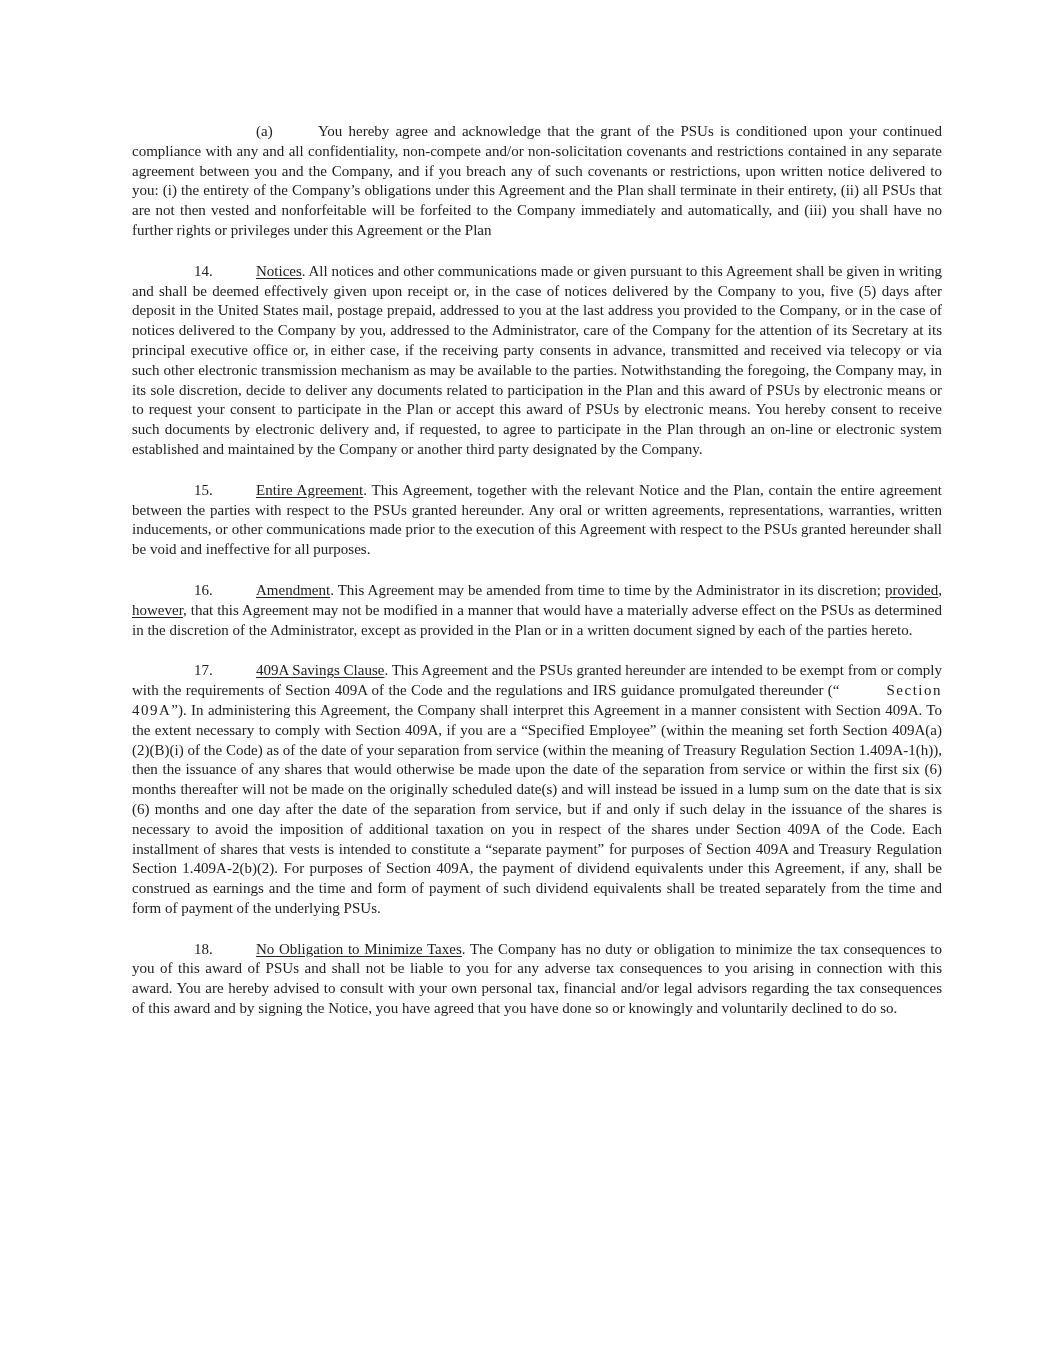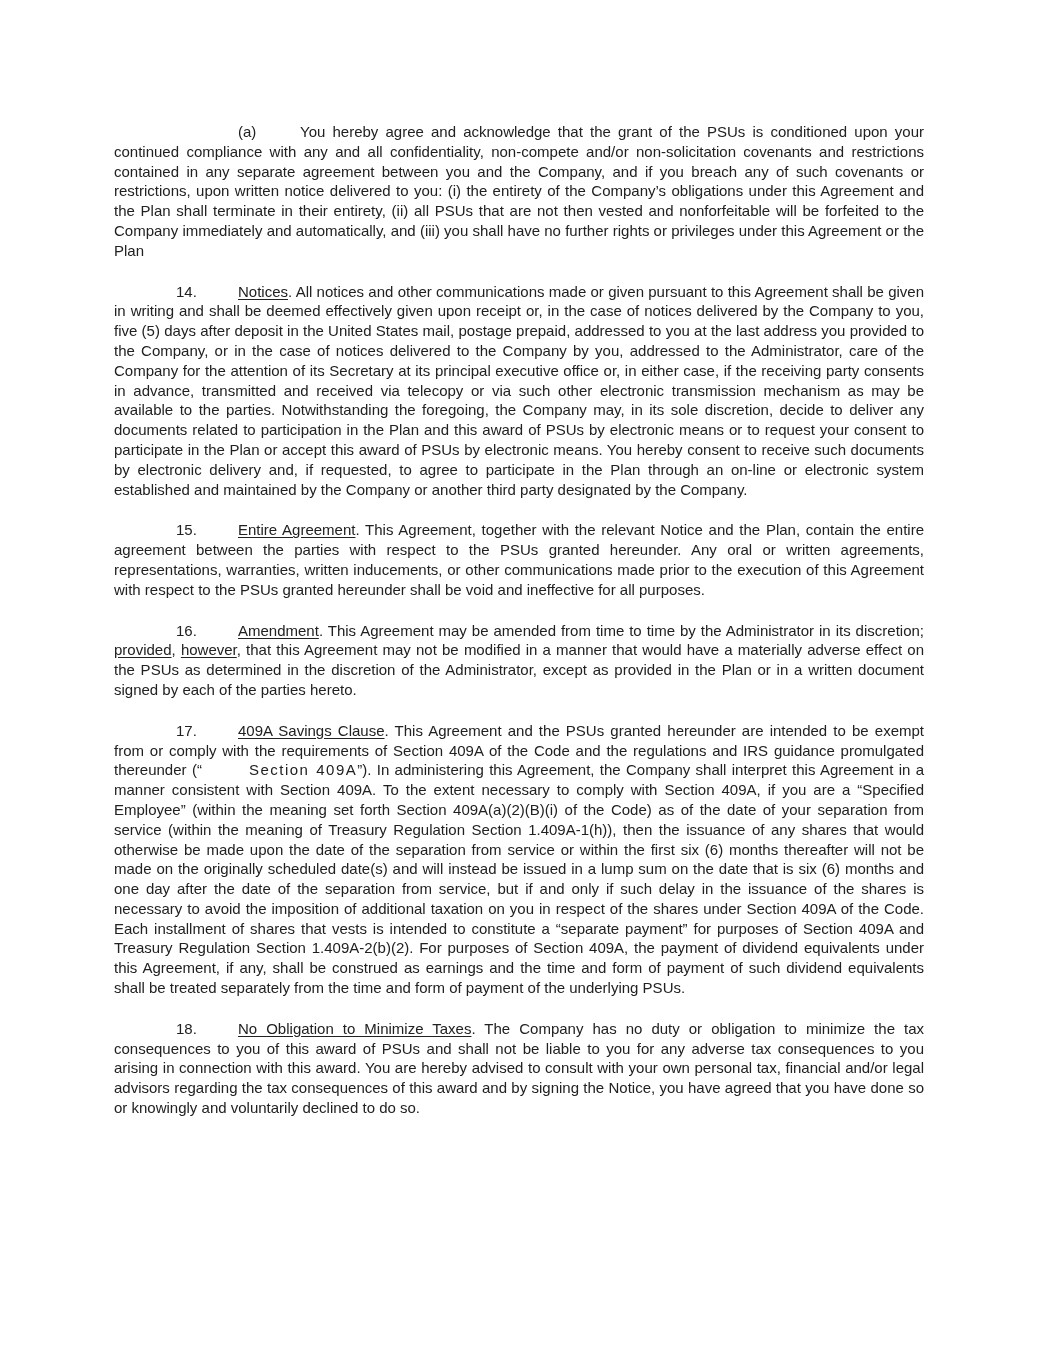--- a/index.html
+++ b/index.html
@@ -6,24 +6,24 @@
   .page {
     position: relative;
     width: 1055px;
     height: 1365px;
     background: #ffffff;
     margin: 0 auto;
     overflow: hidden;
   }
   .doc {
     position: absolute;
-    left: 114px;
+    left: 132px;
     top: 122px;
     width: 810px;
-    font-family: Liberation Sans, sans-serif;
+    font-family: Liberation Serif, serif;
     font-size: 15px;
     line-height: 19.8px;
     color: #212121;
   }
   .para {
     margin: 0 0 21px 0;
     text-align: justify;
   }
   .tab { display: inline-block; }
   .pnum { display: inline-block; width: 62px; }

